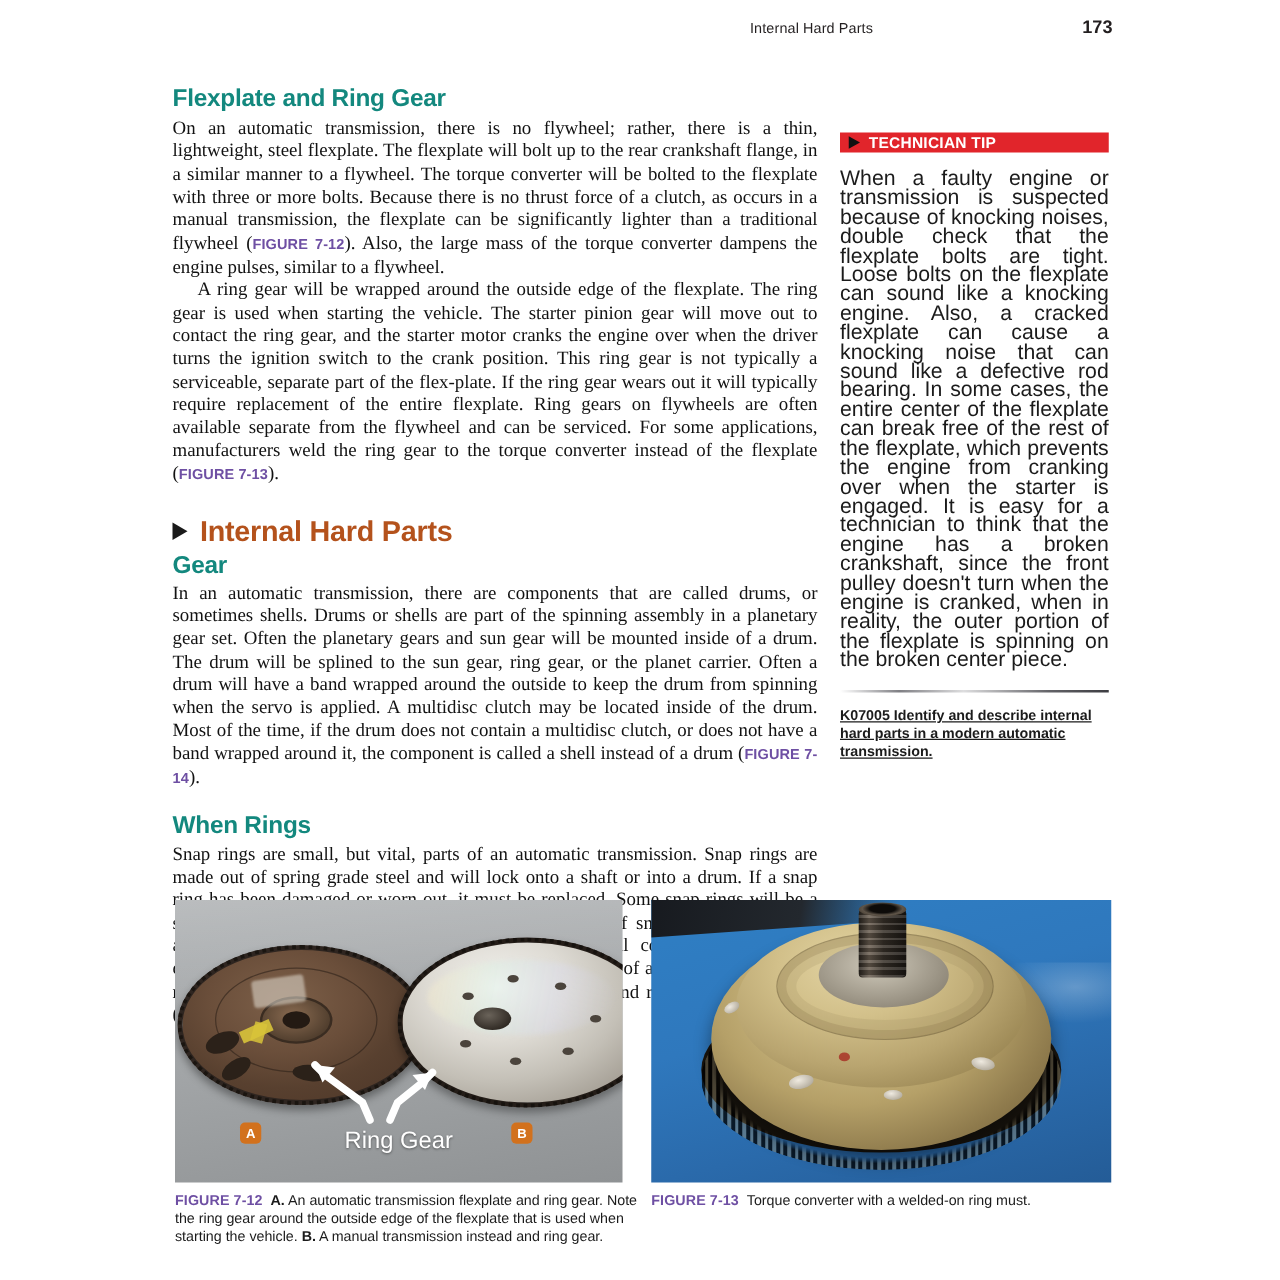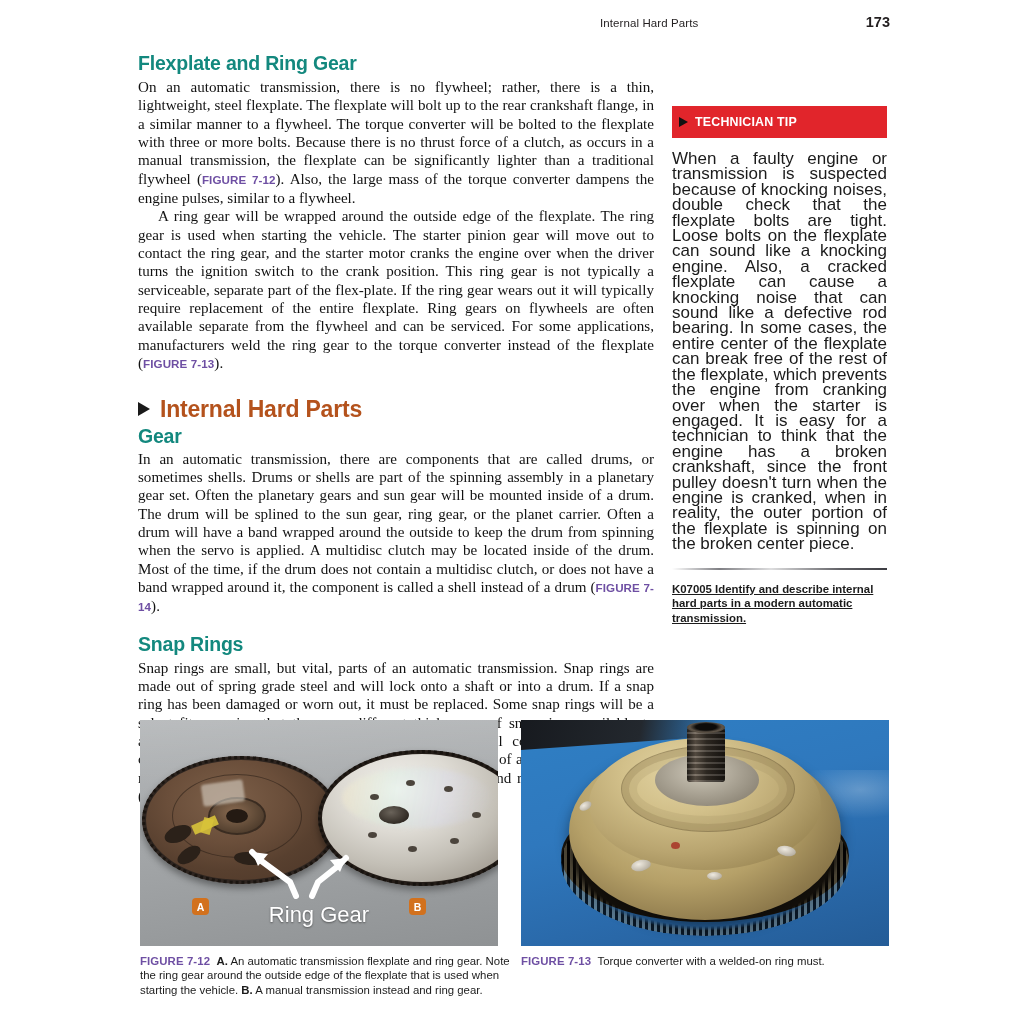--- a/index.html
+++ b/index.html
@@ -47,21 +47,21 @@
   }
 
   h2.sec-head {
     font-family: "Liberation Sans", sans-serif;
     font-size: 19.5px;
     font-weight: bold;
     color: #13887e;
     margin: 0 0 3px 0;
     letter-spacing: -0.2px;
   }
-  h2.sec-head.tight { margin-top: 0; }
+  h2.sec-head.tight { margin-top: 16px; }
 
   .bigpart {
     display: flex;
     align-items: center;
     margin: 22px 0 2px 0;
   }
   .bigpart .tri {
     width: 0; height: 0;
     border-left: 12px solid #1a1a1a;
     border-top: 7.5px solid transparent;
@@ -119,21 +119,21 @@
   .objective {
     font-size: 11.4px;
     line-height: 14.6px;
     color: #1b1b1b;
     font-weight: bold;
   }
 
   .tip-banner {
     margin-top: 26px;
     background: #e1252b;
-    height: 32px;
+    height: 16px;
     display: flex;
     align-items: center;
     padding-left: 7px;
   }
   .tip-banner .tri {
     width: 0; height: 0;
     border-left: 9px solid #111;
     border-top: 5.5px solid transparent;
     border-bottom: 5.5px solid transparent;
     margin-right: 7px;
@@ -278,21 +278,21 @@
     filter: blur(2px);
   }
 
   
   .arrowsvg { position: absolute; left: 0; top: 0; width: 100%; height: 100%; }
   .ring-label {
     position: absolute;
     left: 50%; top: 182px;
     transform: translateX(-50%);
     font-family: "Liberation Sans", sans-serif;
-    font-size: 22px;
+    font-size: 19px;
     color: #ffffff;
     text-shadow: 0 1px 2px rgba(0,0,0,.45);
     white-space: nowrap;
   }
   .badge {
     position: absolute;
     width: 17px; height: 17px;
     border-radius: 4px;
     background: #d2711d;
     color: #fff;
@@ -426,21 +426,21 @@
     <span class="tri"></span>
     <h1>Internal Hard Parts</h1>
   </div>
 
   <h3 class="sub-head">Gear</h3>
 
   <p class="body"><span>In an automatic transmission, there are components that are called drums, or sometimes shells. Drums or shells are part of the spinning assembly in a planetary gear set. Often the planetary gears and sun gear will be mounted inside of a drum. The drum will be splined to the sun gear, ring gear, or the planet carrier. Often a drum will have a band wrapped around the outside to keep the drum from spinning when the servo is applied. A multidisc clutch may be located inside of the drum. Most of the time, if the drum does not contain a multidisc clutch, or does not have a band wrapped around it, the component is called a shell instead of a drum (</span><span class="figref">FIGURE 7-14</span><span>).</span></p>
 
   <div class="spacer-para"></div>
 
-  <h2 class="sec-head">Snap Rings</h2>
+  <h2 class="sec-head">When Rings</h2>
 
   <p class="body"><span>Snap rings are small, but vital, parts of an automatic transmission. Snap rings are made out of spring grade steel and will lock onto a shaft or into a drum. If a snap ring has been damaged or worn out, it must be replaced. Some snap rings will be a select fit, meaning that there are different thicknesses of snap rings available to adjust the clearance between components. These small components are often overlooked by beginning technicians and can be the cause of a vehicle comeback. It requires patience and practice to master the installation and removal of snap rings (</span><span class="figref">FIGURE 7-15</span><span>).</span></p>
 </div>
 
 <div class="side-col">
 
 
   <div class="tip-banner">
     <span class="tri"></span>
     <span class="tip-label">TECHNICIAN TIP</span>

